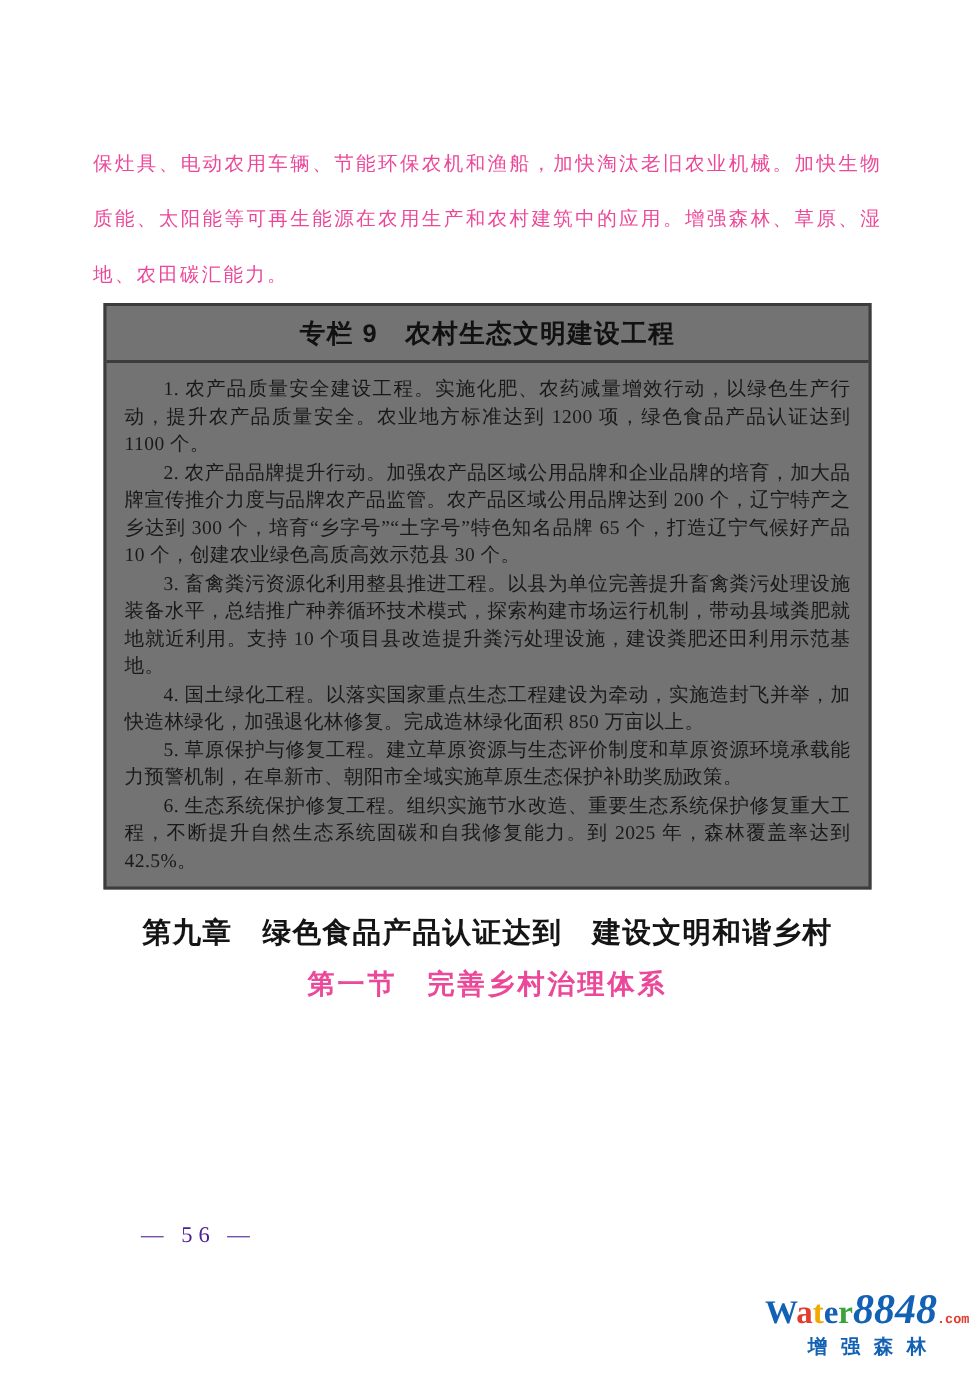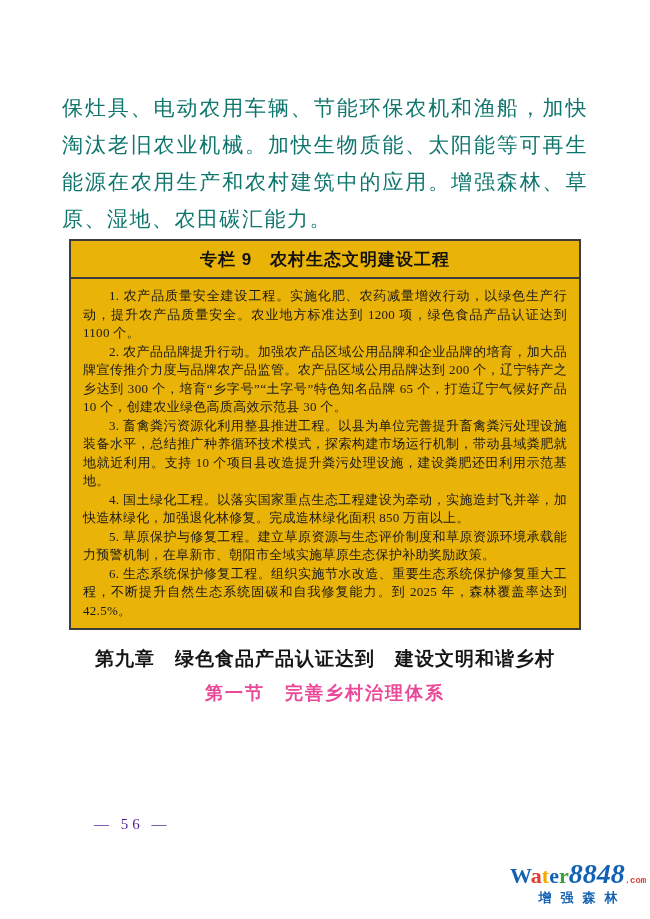--- a/index.html
+++ b/index.html
@@ -10,34 +10,34 @@
     height: 919px;
     margin: 0 auto;
     background: #ffffff;
     font-family: "Liberation Serif", serif;
     color: #1f1f1f;
     overflow: hidden;
   }
   .content { padding: 90px 62px 0 62px; }
 
   .body-text {
-    font-size: 21px;
+    font-size: 13px;
     line-height: 37px;
     letter-spacing: 1.5px;
     text-align: justify;
     text-justify: inter-character;
-    color: #0f766e;
+    color: #ec4899;
   }
   .indent { text-indent: 2em; }
 
   .column-box {
     width: 512px;
     margin: 1px auto 0 auto;
     border: 2px solid #3c3c3c;
-    background: #eab308;
+    background: #737373;
   }
   .column-box-title {
     font-family: "Liberation Sans", sans-serif;
     font-weight: bold;
     font-size: 17px;
     text-align: center;
     padding: 7px 0 6px 0;
     border-bottom: 2px solid #3c3c3c;
     color: #111;
     letter-spacing: 1px;

